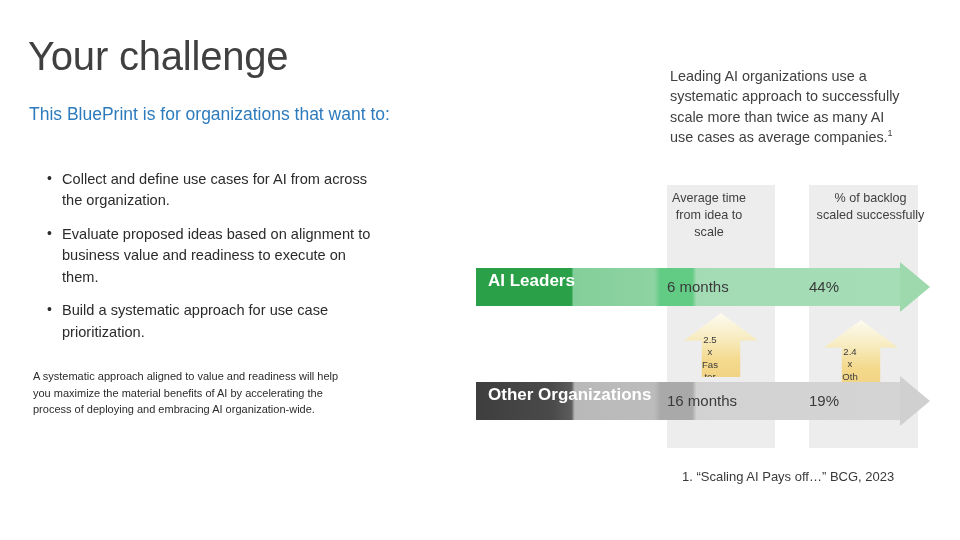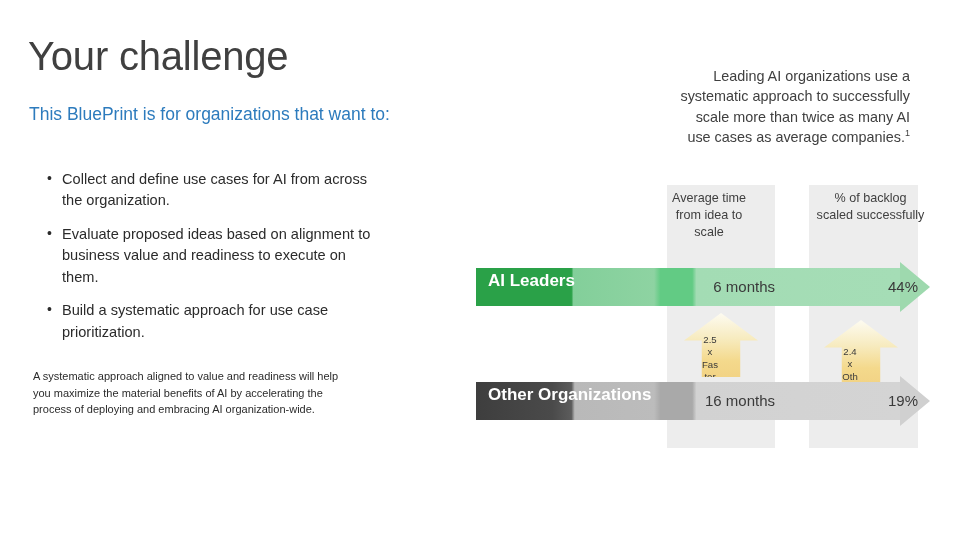--- a/index.html
+++ b/index.html
@@ -87,21 +87,21 @@
     position: absolute;
     left: 470px; top: 0;
     width: 490px; height: 540px;
   }
 
   #insight-text {
     position: absolute;
     left: 200px;
     top: 66px;
     width: 240px;
-    text-align: right;
+    text-align: left;
     font-size: 14.4px;
     line-height: 1.42;
     color: #404040;
   }
   #insight-text sup {
     font-size: 9px;
     vertical-align: super;
   }
 
   
@@ -190,21 +190,21 @@
     font-weight: 700;
     color: #ffffff;
     white-space: nowrap;
   }
 
   .cell-value {
     position: absolute;
     top: 6px;
     height: 38px;
     line-height: 38px;
-    text-align: right;
+    text-align: left;
     font-size: 15px;
     color: #3a3a3a;
   }
   .cell-col-1 { left: 191px; width: 108px; }
   .cell-col-2 { left: 333px; width: 109px; }
 
   
   .uparrow {
     position: absolute;
     width: 74px;
@@ -291,13 +291,14 @@
   </div>
 
   <div id="row-others" class="arrow-row">
     <div class="arrow-body"></div>
     <div class="arrow-head"></div>
     <div class="row-label">Other Organizations</div>
     <div class="cell-value cell-col-1">16 months</div>
     <div class="cell-value cell-col-2">19%</div>
   </div>
 
+  <div id="footnote">1. “Scaling AI Pays off…” BCG, 2023</div>
 </div>
 
 </body></html>

